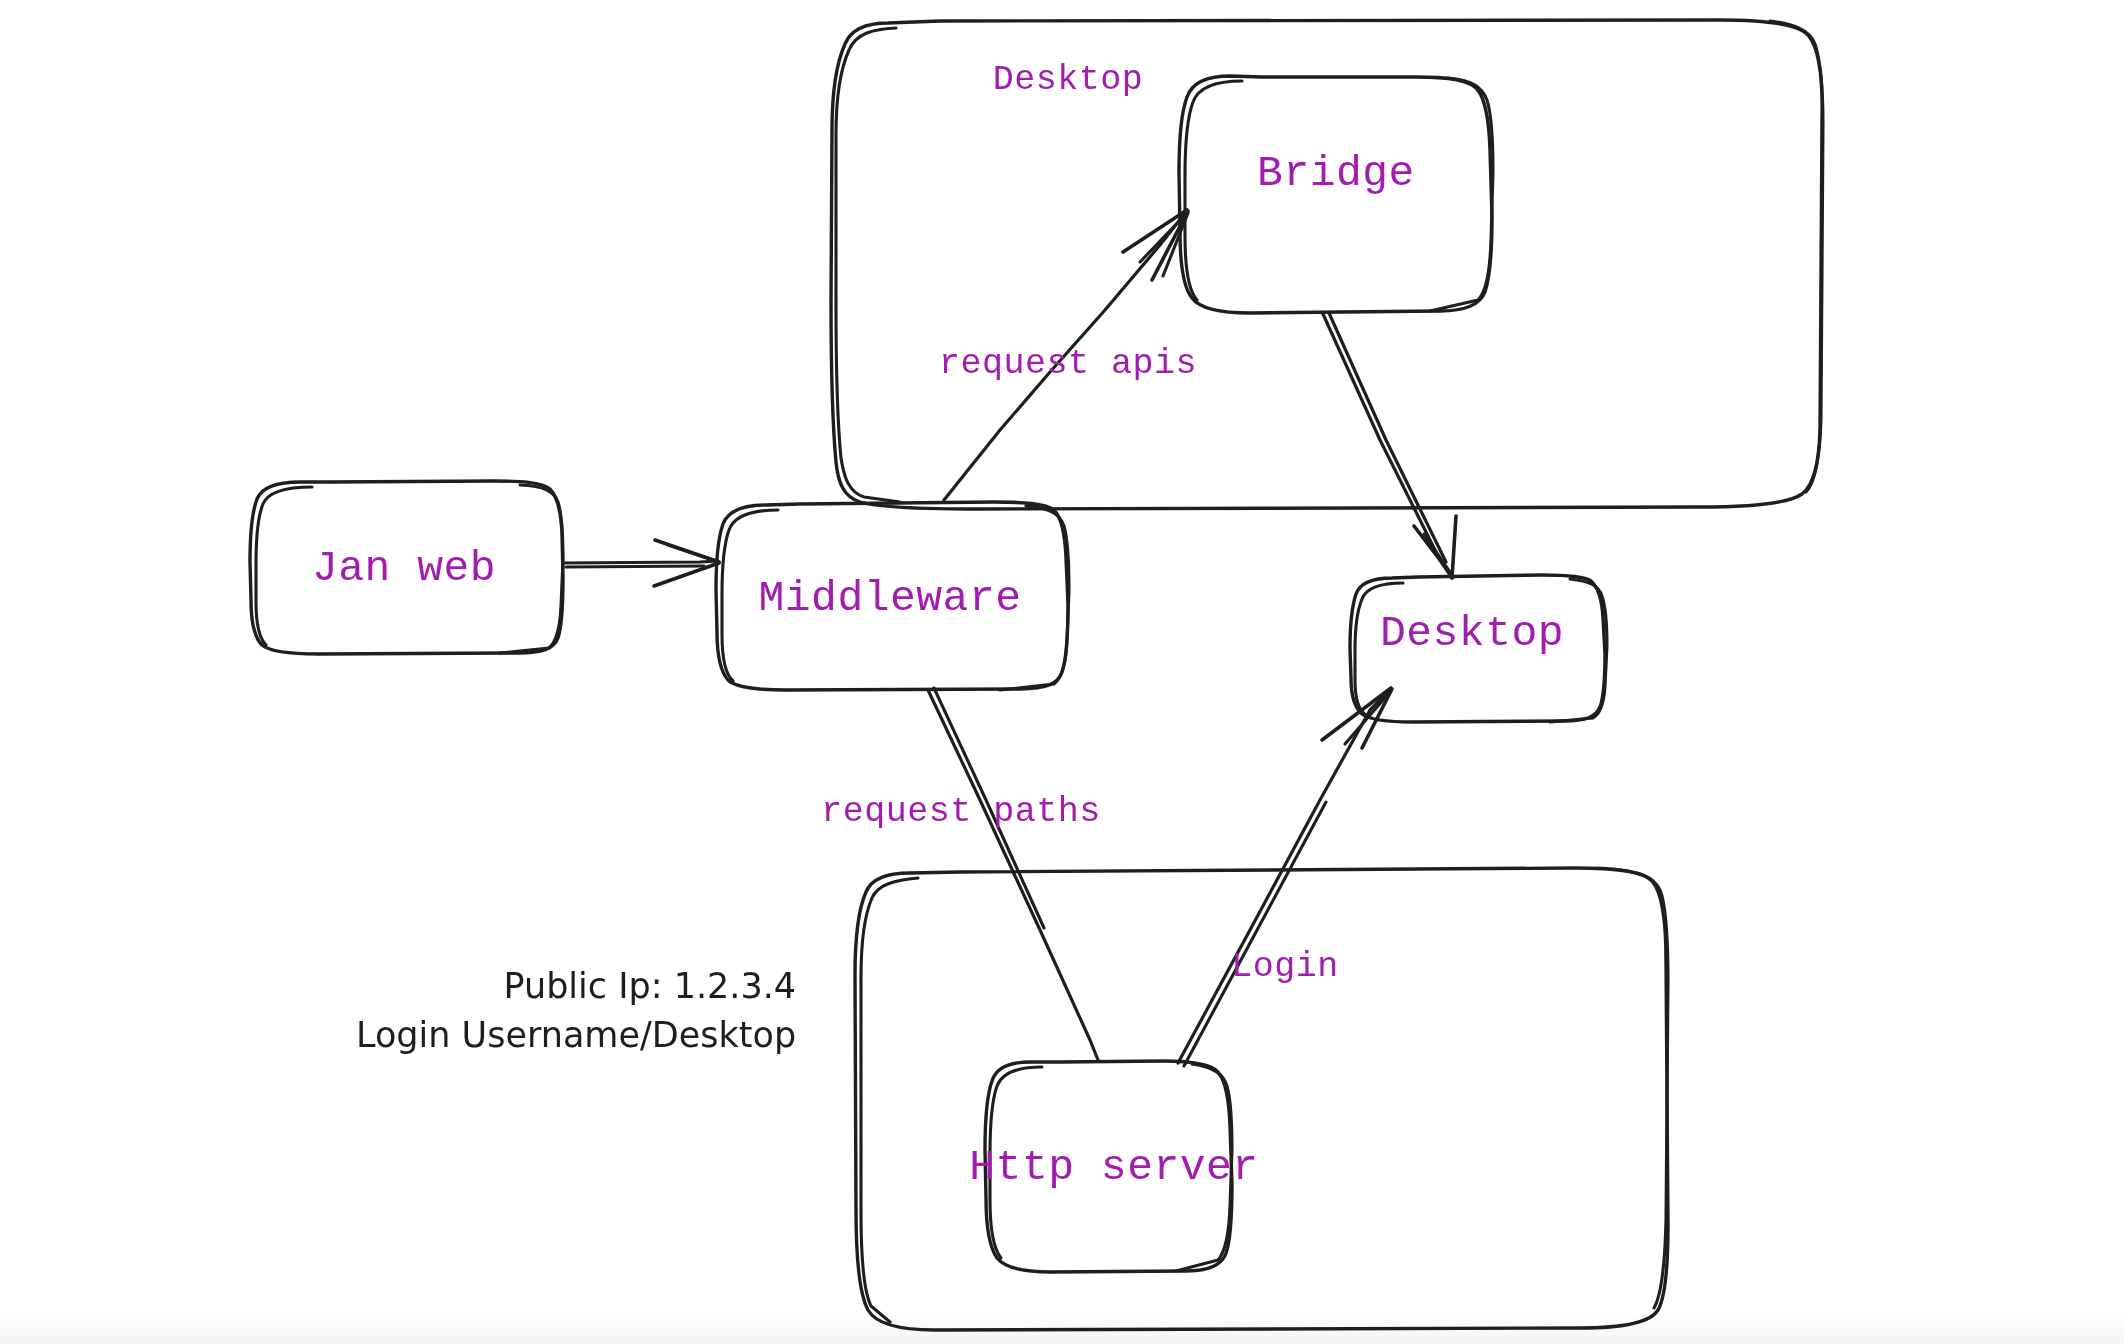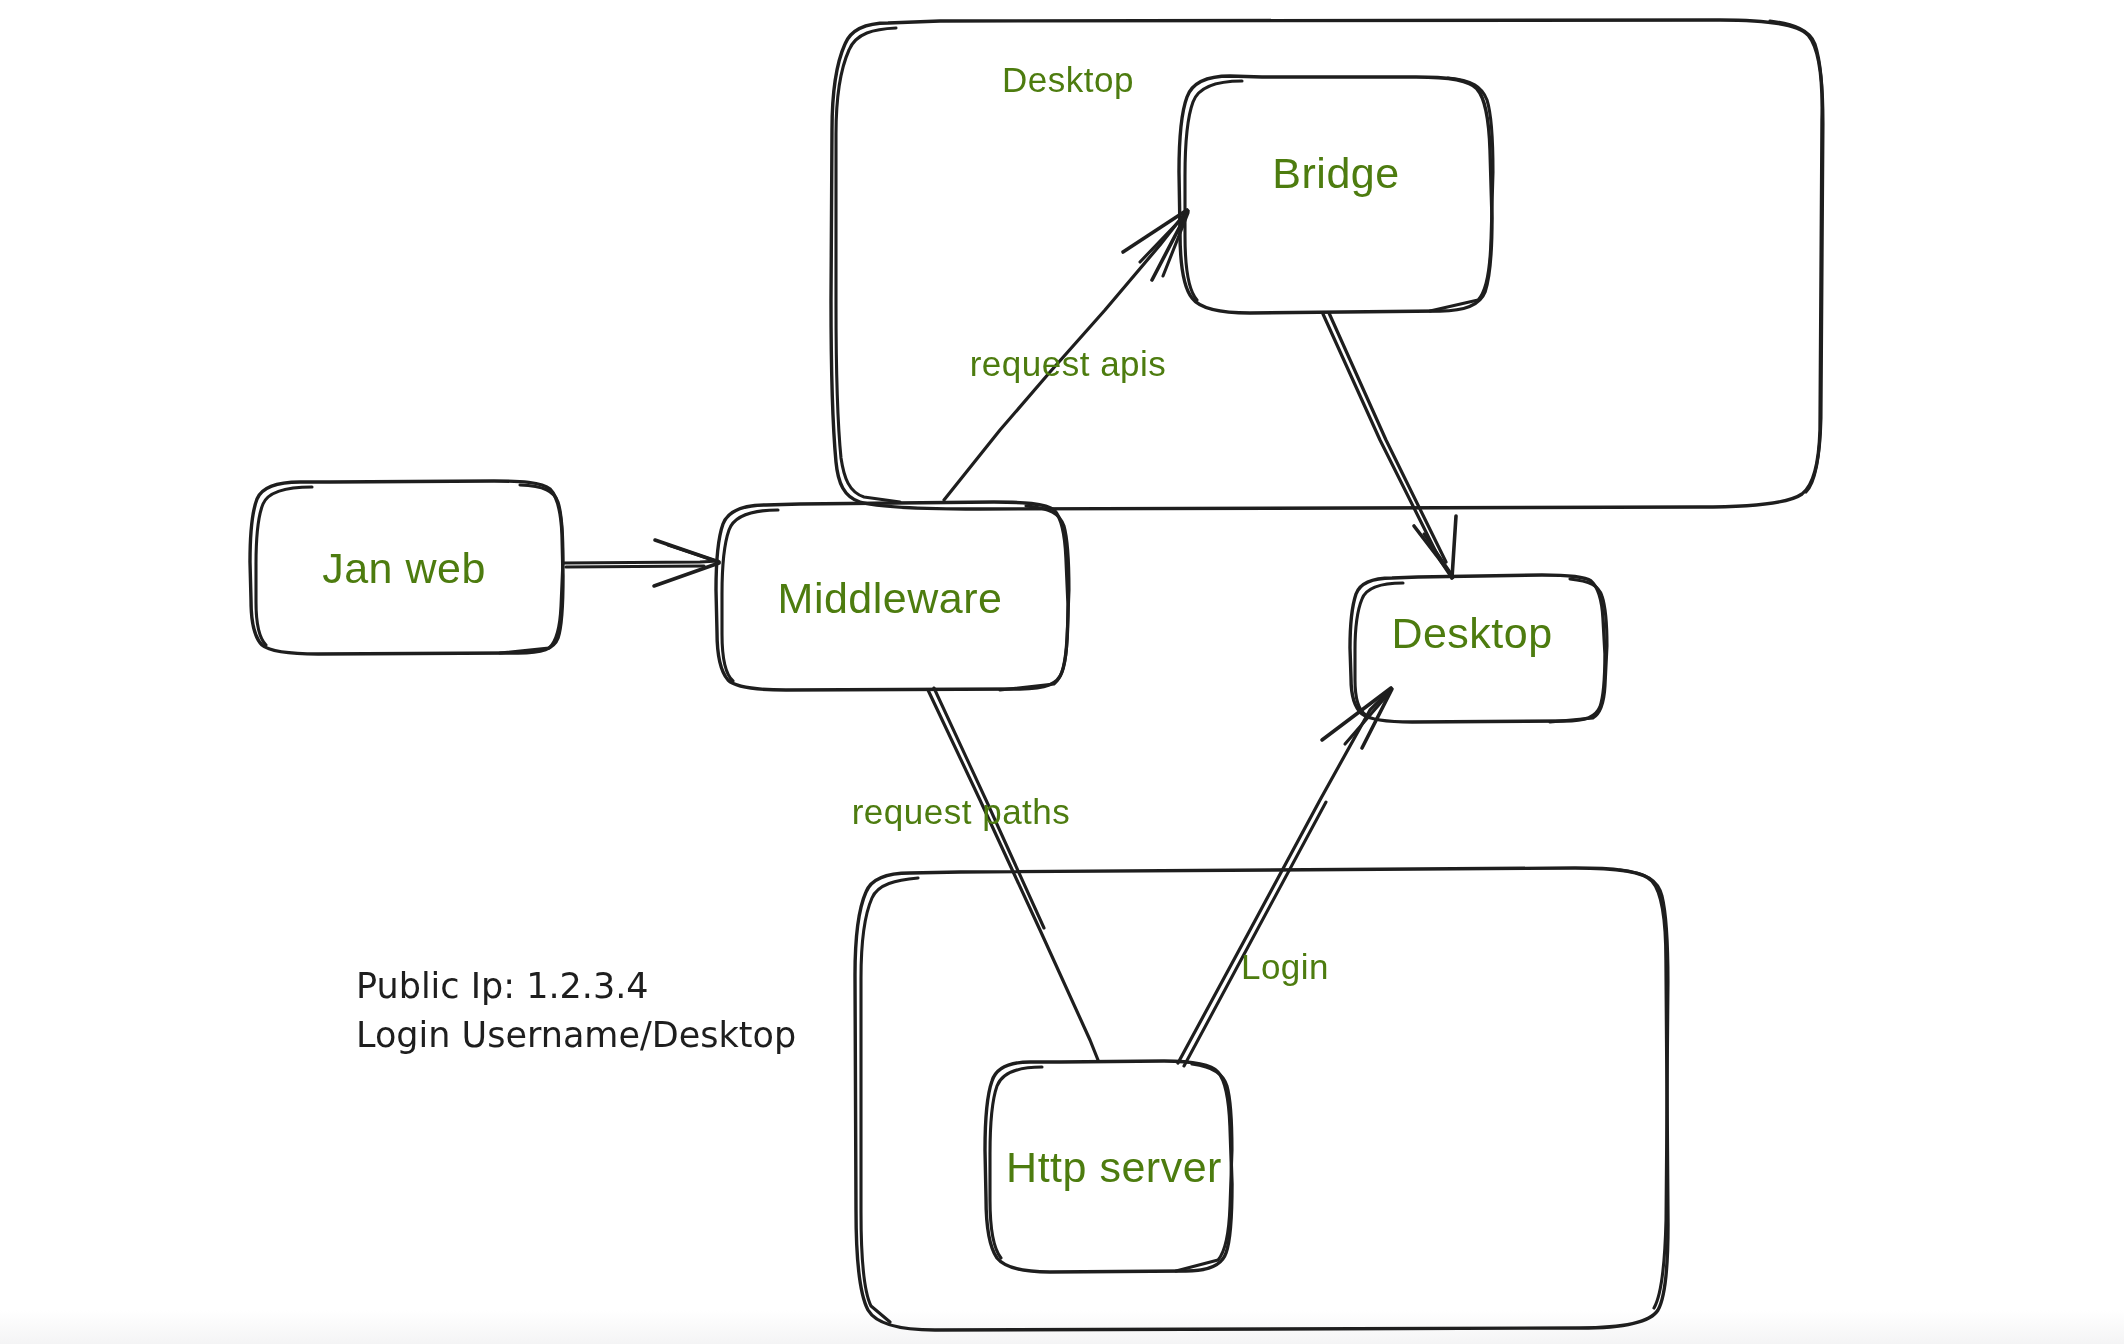--- a/index.html
+++ b/index.html
@@ -10,38 +10,39 @@
   }
   #canvas{position:relative;width:2124px;height:1344px;}
   svg#sketch{position:absolute;inset:0;width:2124px;height:1344px;}
   .stroke{fill:none;stroke:#1e1e1e;stroke-linecap:round;stroke-linejoin:round;}
   .s-thin{stroke-width:3.1;}
   .s-box{stroke-width:3.4;}
   .s-arrow{stroke-width:3.2;}
   .s-head{stroke-width:3.6;}
   .lbl{
     position:absolute;
-    color:#4d7c0f;
-    font-family:Liberation Sans, sans-serif;
+    color:#a21caf;
+    font-family:Liberation Mono, monospace;
     white-space:nowrap;
     letter-spacing:.5px;
     transform:translate(-50%,-50%);
     user-select:none;
   }
   .lbl-node{font-size:43px;}
   .lbl-group{font-size:35px;}
   .lbl-edge{font-size:35px;}
   .note{
     position:absolute;
     color:#1e1e1e;
     font-size:35px;
     line-height:1.28;
     font-family:"DejaVu Sans", sans-serif;
     white-space:nowrap;
     user-select:none;
+    text-align:right;
   }
   .note div{padding:2px 0;}
 </style>
 </head>
 <body>
 
 <div id="canvas">
 
   <svg id="sketch" viewBox="0 0 2124 1344">
 

